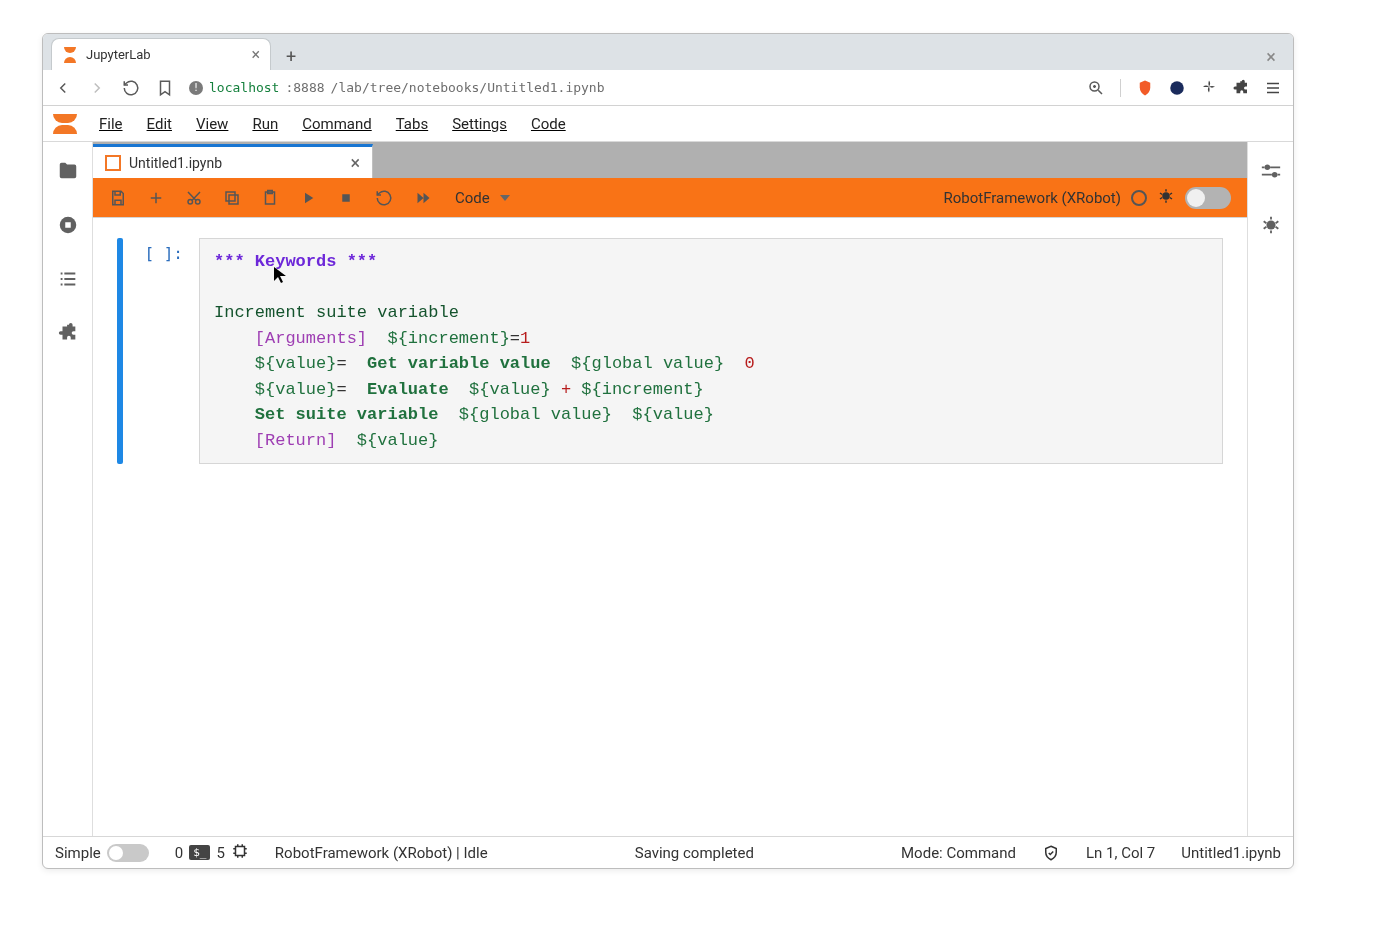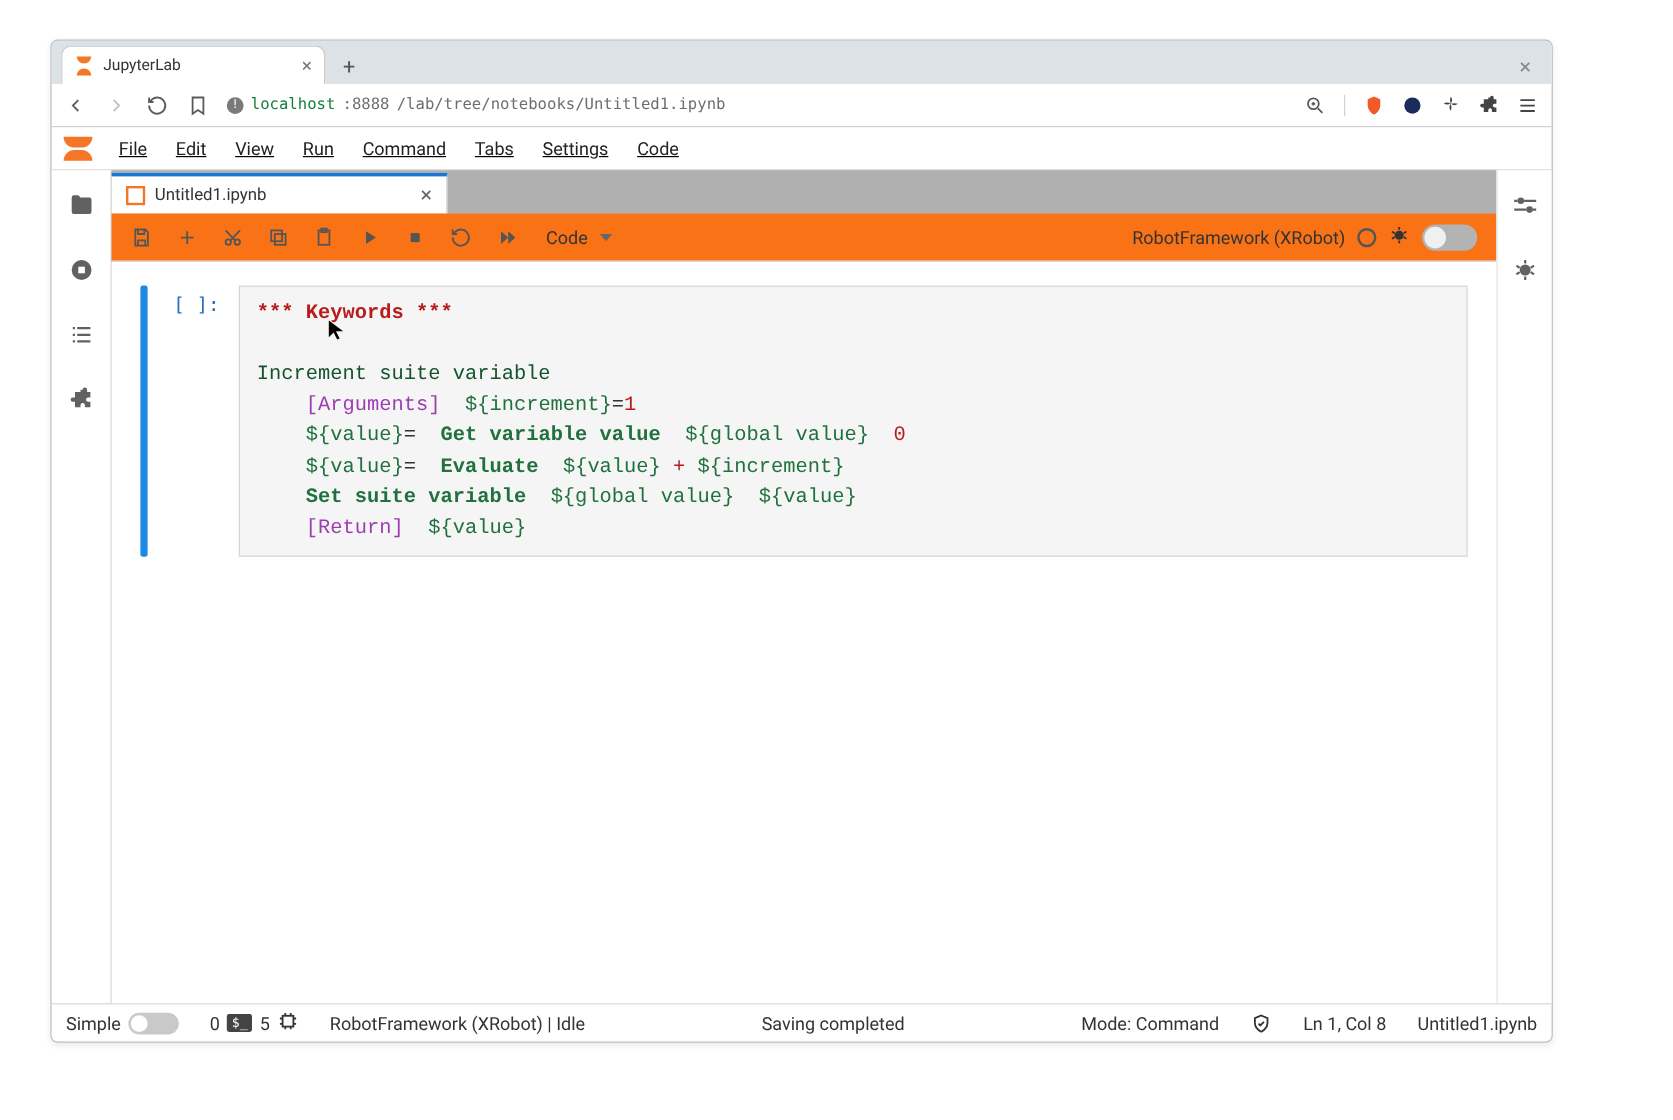--- a/index.html
+++ b/index.html
@@ -91,21 +91,21 @@
   .prompt { font-family: ui-monospace, Menlo, Consolas, monospace; color:#1565c0; font-size:16px; padding:6px 4px; user-select:none; min-width:52px; text-align:right;}
   .prompt .bracket { color:#2b6dbd;}
   .code-box {
     background:#f5f5f5; border:1px solid #d6d6d6; padding:10px 14px;
     font-family: ui-monospace, Menlo, Consolas, "Liberation Mono", monospace;
     font-size: 17px; line-height: 1.5; white-space: pre; color:#333;
   }
   .cursor-ptr { position:absolute; font-size:15px;}
 
   
-  .kw-blue { color:#b91c1c; font-weight:bold;}
+  .kw-blue { color:#6d28d9; font-weight:bold;}
   .kw-bold { color:#20713e; font-weight:bold;}
   .var { color:#20713e;}
   .attr { color:#9e3eb3;}
   .num { color:#b71c1c;}
   .op  { color:#b71c1c;}
   .name { color:#14532d;}
 
   
   .statusbar {
     height:32px; border-top:1px solid #d7d7d7; display:flex; align-items:center;
@@ -381,18 +381,18 @@
     <div class="spacer"></div>
     <div class="status-seg">Saving completed</div>
     <div class="spacer"></div>
     <div class="status-seg">Mode: Command</div>
     <div class="status-seg">
       <svg viewBox="0 0 24 24" fill="none" stroke="currentColor" stroke-width="2">
             <path d="M12 3l7 3v5c0 5-3 8-7 10-4-2-7-5-7-10V6l7-3z"></path>
             <path d="M9 12l2 2 4-4"></path>
           </svg>
     </div>
-    <div class="status-seg">Ln 1, Col 8</div>
+    <div class="status-seg">Ln 1, Col 7</div>
     <div class="status-seg">Untitled1.ipynb</div>
   </div>
 
 </div>
 </div>
 
 </body></html>

